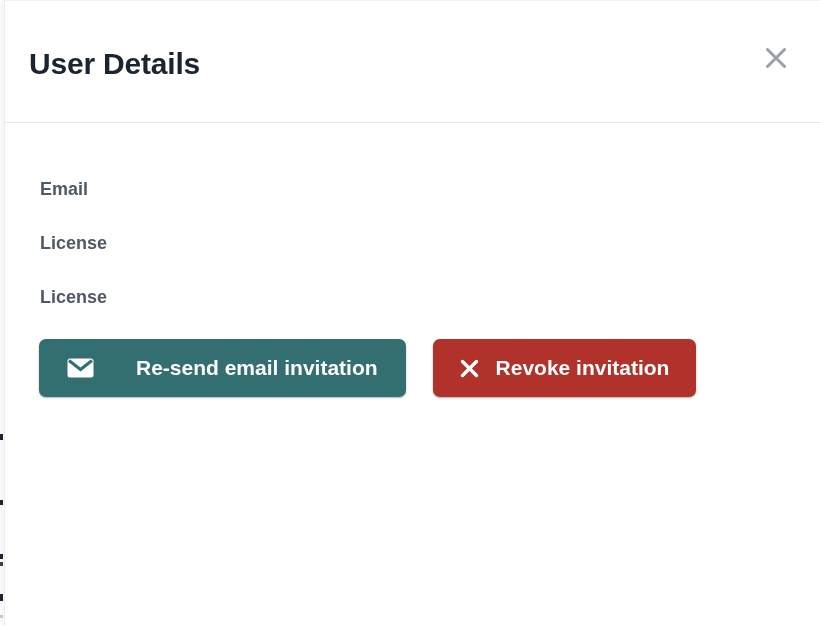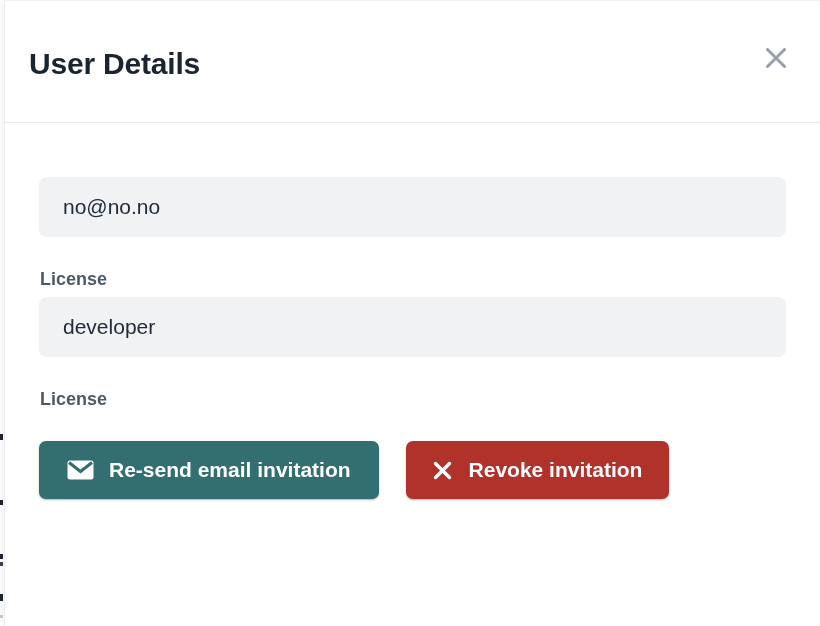--- a/index.html
+++ b/index.html
@@ -64,21 +64,21 @@
   }
 
   .button-row { display: flex; gap: 27px; margin-top: 20px; }
   .action-btn {
     display: inline-flex; align-items: center; justify-content: center;
     height: 58px; border: none; border-radius: 7px; cursor: pointer;
     font-family: "Liberation Sans", "DejaVu Sans", sans-serif;
     font-size: 21px; font-weight: 600; color: #ffffff;
     box-shadow: 0 1px 2px rgba(0,0,0,0.3);
   }
-  .btn-resend { background: #336e70; padding: 0 28px; }
+  .btn-resend { background: #336e70; padding: 0 28px; gap: 27px; }
   .btn-revoke { background: #b1312b; padding: 0 27px; }
   .btn-icon { display: inline-flex; align-items: center; }
   .btn-resend .btn-icon { margin-right: 15px; }
   .btn-revoke .btn-icon { margin-right: 17px; }
 </style>
 </head>
 <body>
 
 <div class="screen">
 
@@ -102,26 +102,25 @@
           </svg>
         </span>
       </button>
     </div>
 
     <div class="divider"></div>
 
     <div class="modal-body">
 
       <div class="field-group">
-        <input class="field-input" readonly="" type="text" value="no@no.no" style="">
+        <label class="field-label">Email</label>
       </div>
 
       <div class="field-group">
         <label class="field-label">License</label>
-        <input class="field-input" readonly="" type="text" value="developer" style="">
       </div>
 
       <div class="field-group">
         <label class="field-label">License</label>
       </div>
 
       <div class="button-row">
 
         <button class="action-btn btn-resend" type="button">
           <span class="btn-icon">

